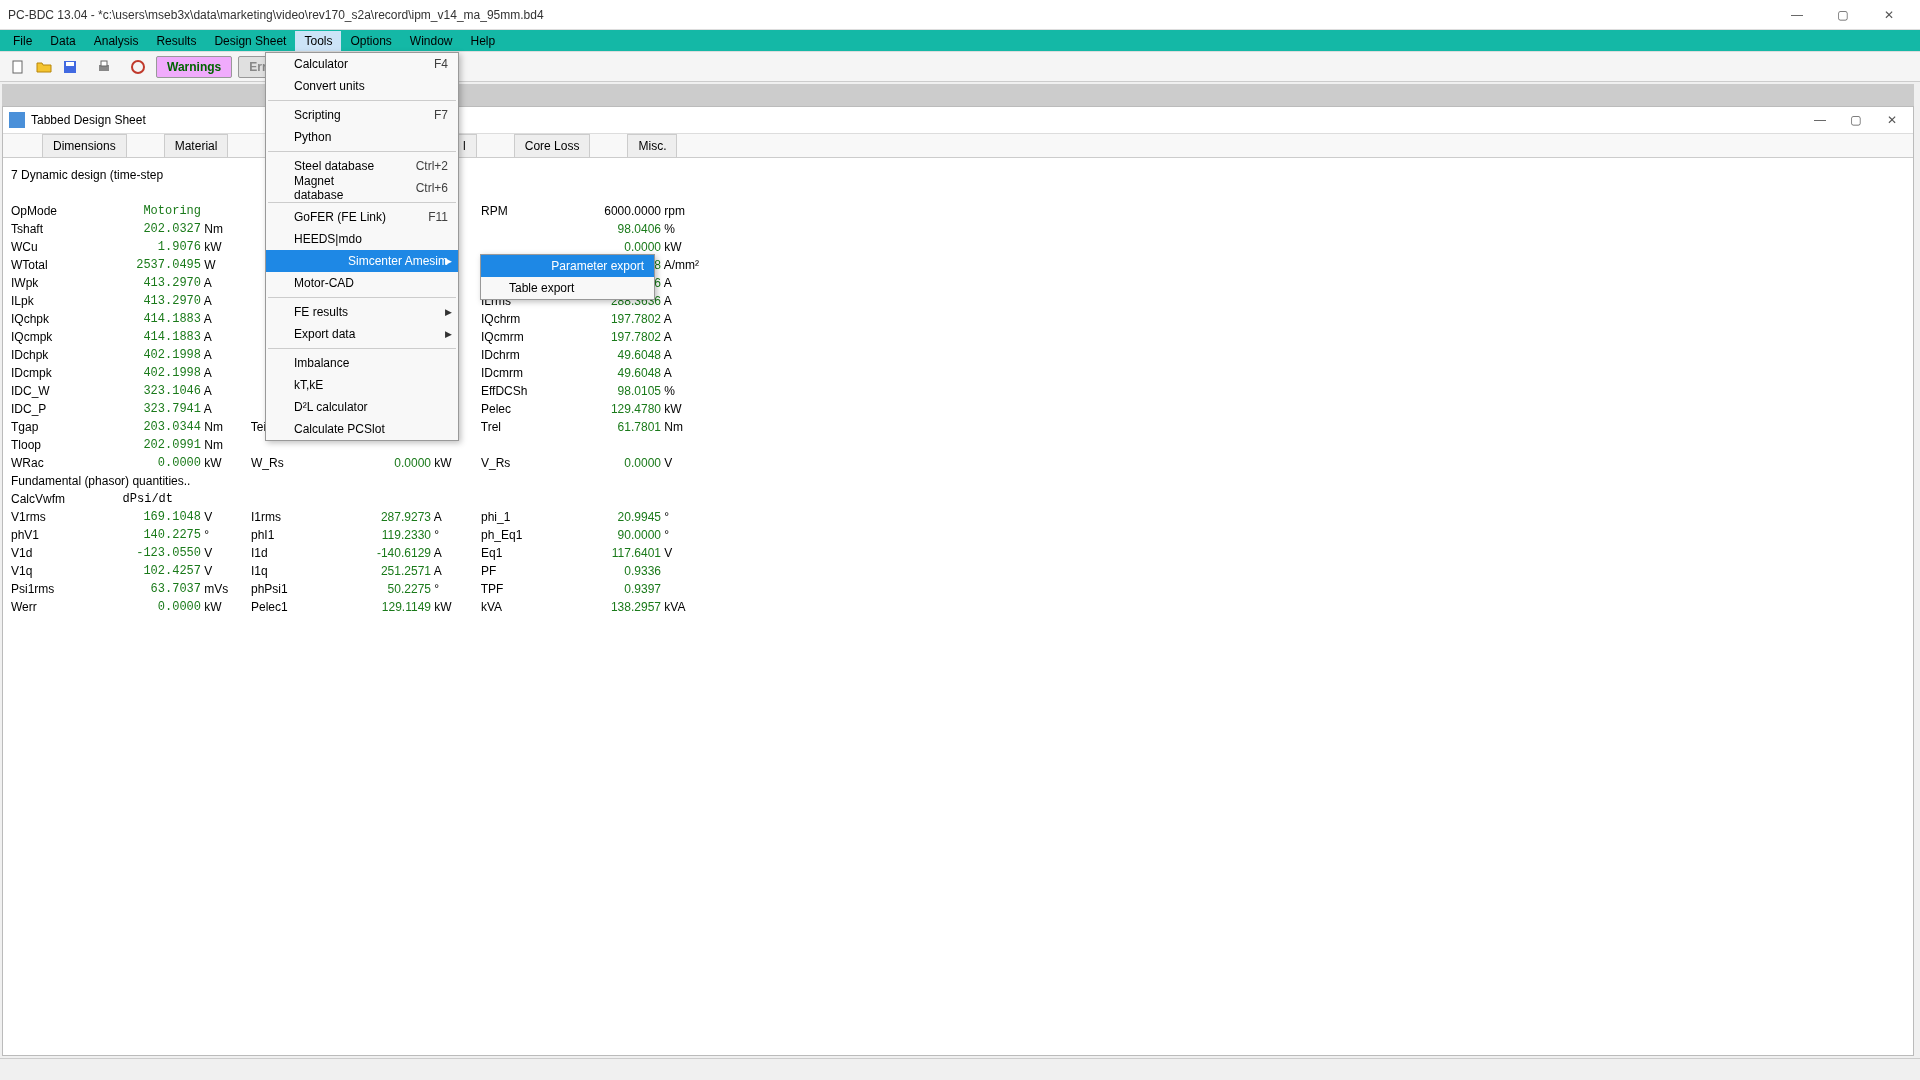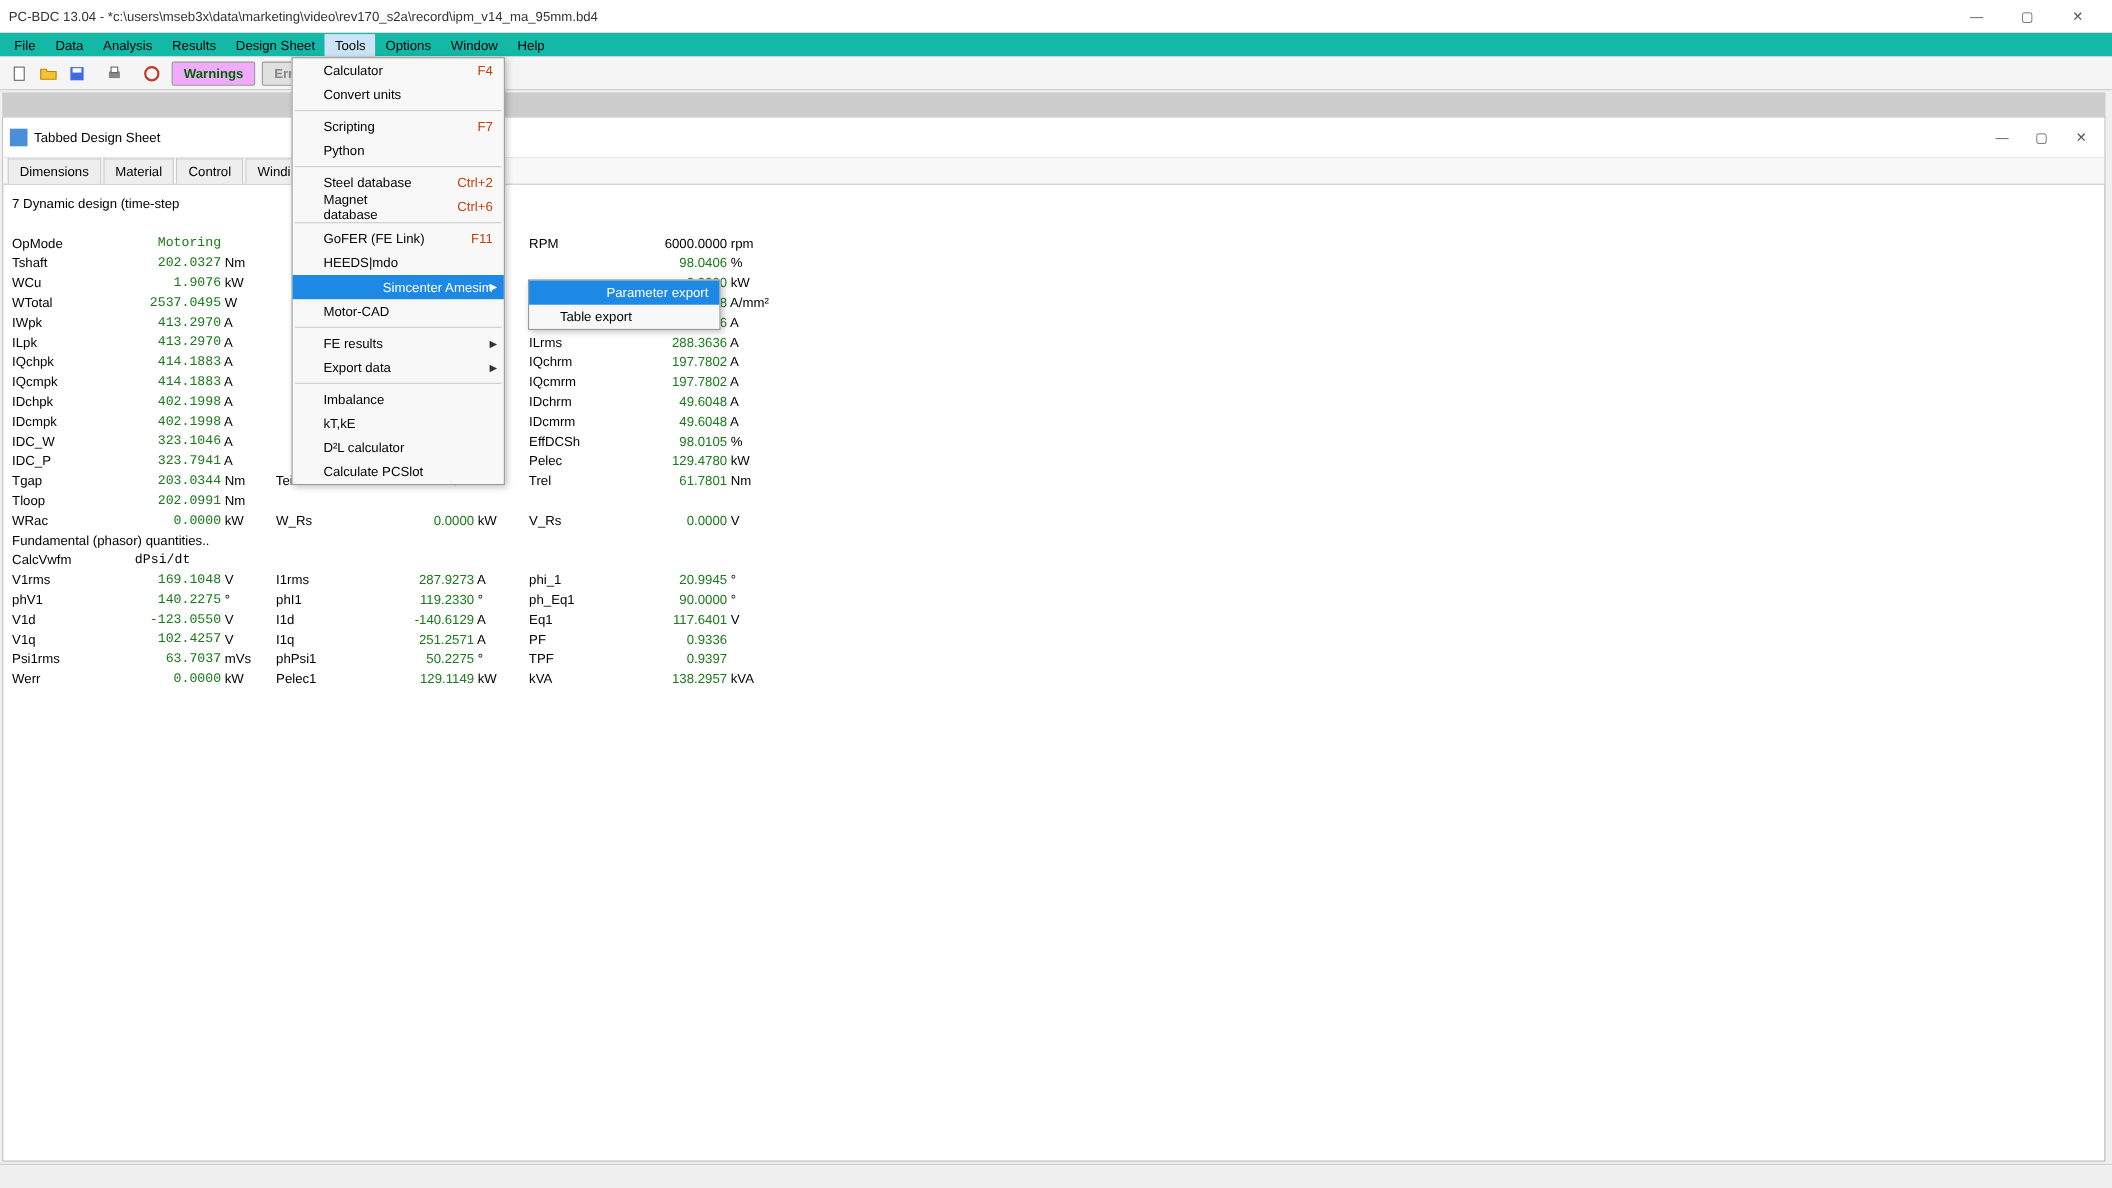--- a/index.html
+++ b/index.html
@@ -17,48 +17,48 @@
 .toolbar .tbtn { width: 24px; height: 24px; display: flex; align-items: center; justify-content: center; border: 1px solid transparent; }
 .toolbar .tbtn svg { width: 16px; height: 16px; }
 .toolbar .sep { width: 6px; }
 .toolbar .badge { padding: 3px 10px; font-weight: bold; border: 1px solid #999; border-radius: 2px; margin-left: 4px; }
 .toolbar .badge.warn { background: #f0abfc; color: #006400; }
 .toolbar .badge.err { background: #e0e0e0; color: #888; }
 
 .clientarea { position: absolute; top: 84px; left: 2px; right: 6px; bottom: 24px; background: #ccc; padding: 4px; }
 
 .docwin { position: absolute; top: 22px; left: 0; right: 0; bottom: 0; background: #fff; border: 1px solid #bbb; display: flex; flex-direction: column; }
-.doc-title { height: 37px; background: #fff; display: flex; align-items: center; padding: 0 6px; gap: 6px; border-bottom: 1px solid #ddd; }
+.doc-title { height: 27px; background: #fff; display: flex; align-items: center; padding: 0 6px; gap: 6px; border-bottom: 1px solid #ddd; }
 .doc-title .icon { width: 16px; height: 16px; background: #4a90d9; }
 .doc-title .spacer { flex: 1; }
 .doc-title .wbtn { width: 30px; text-align: center; color: #555; }
 
 .tabstrip { height: 24px; display: flex; align-items: center; padding: 0 4px; border-bottom: 1px solid #ccc; background: #f8f8f8; }
-.tabstrip .tab { padding: 4px 10px; border: 1px solid #ccc; border-bottom: none; margin-right: 2px; background: #eee; }
+.tabstrip .tab { padding: 4px 10px; border: 1px solid #ccc; border-bottom: none; margin-right: 2px; background: #eee; margin-left: 35px; }
 
 .sheet { flex: 1; padding: 8px; font-family: Consolas, "Courier New", monospace; font-size: 14px; line-height: 18px; color: #000; white-space: pre; overflow: hidden; }
 .sheet .hdr { color: #000; }
 .sheet .lbl { color: #000; display: inline-block; }
 .sheet .val { color: #1a7a1a; text-align: right; display: inline-block; }
 .sheet .unit { color: #000; display: inline-block; }
 .sheet .red { color: #000000; }
 .sheet .row { display: flex; }
 .sheet .c1 { width: 90px; }
 .sheet .c2 { width: 100px; text-align: right; font-family: Liberation Mono, monospace; }
 .sheet .c3 { width: 40px; }
 .sheet .c4 { width: 90px; }
 .sheet .c5 { width: 100px; text-align: right; }
 .sheet .c6 { width: 40px; }
 .sheet .c7 { width: 90px; }
 .sheet .c8 { width: 100px; text-align: right; }
 .sheet .c9 { width: 40px; }
 
 .dropdown { position: absolute; background: #f8f8f8; border: 1px solid #999; box-shadow: 2px 2px 6px rgba(0,0,0,0.25); z-index: 100; }
 .dropdown .ditem { height: 22px; display: flex; align-items: center; padding: 0 10px 0 28px; position: relative; cursor: default; }
-.dropdown .ditem .shortcut { flex: 1; text-align: right; padding-left: 40px; color: #c2410c; }
+.dropdown .ditem .shortcut { flex: 1; text-align: right; padding-left: 40px; color: #404040; }
 .dropdown .ditem .arrow { position: absolute; right: 6px; font-size: 9px; color: #333; }
 .dropdown .ditem.hover { background: #1e88e5; color: #fff; justify-content: flex-end; }
 .dropdown .ditem.hover .shortcut, .dropdown .ditem.hover .arrow { color: #fff; }
 .dropdown .dsep { height: 1px; background: #ccc; margin: 3px 2px; }
 
 .statusbar { position: absolute; bottom: 0; left: 0; right: 0; height: 22px; background: #f0f0f0; border-top: 1px solid #ccc; }
 </style>
 </head>
 <body>
 

